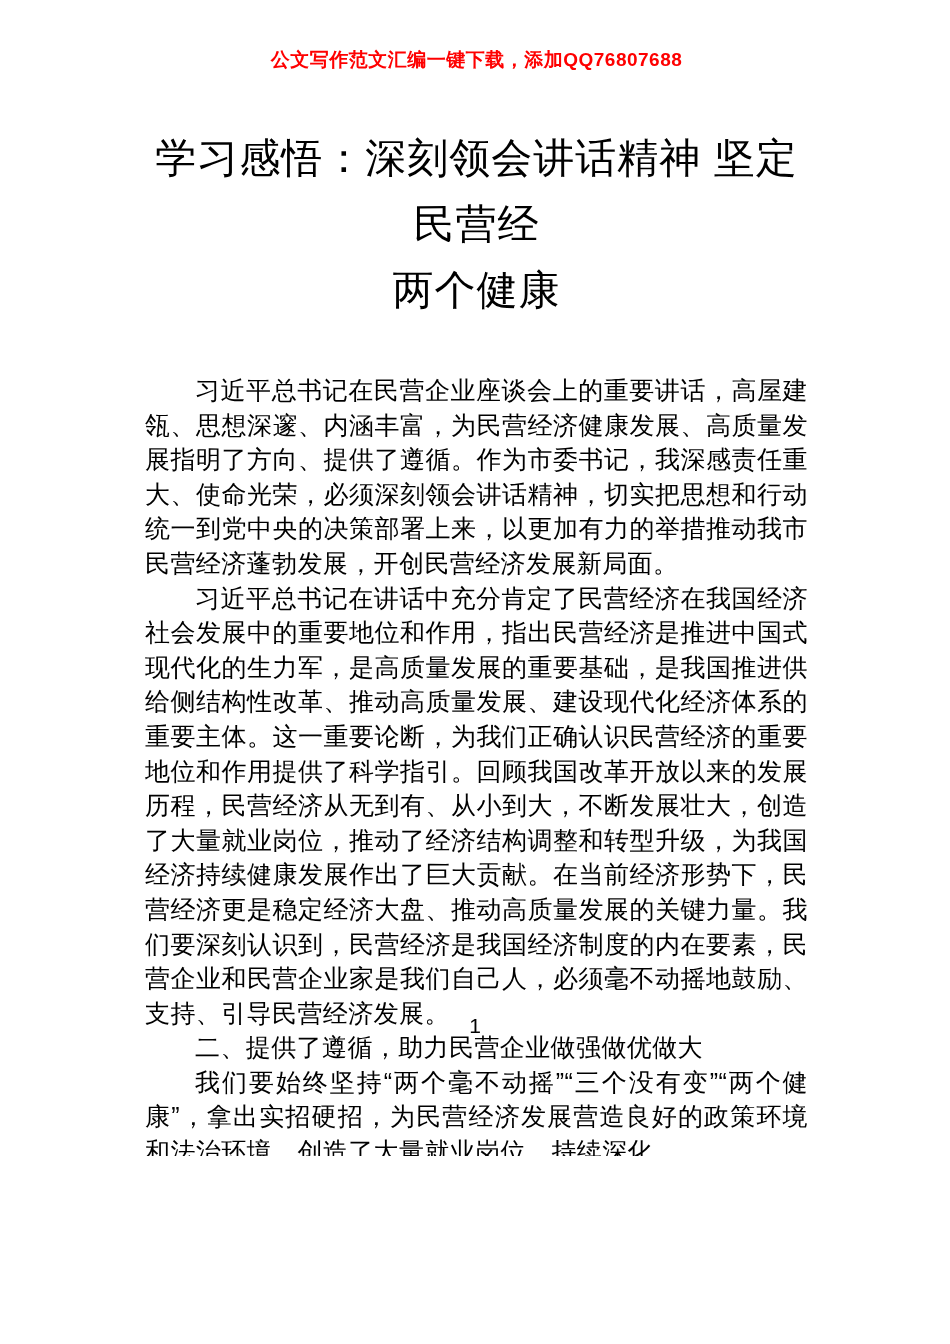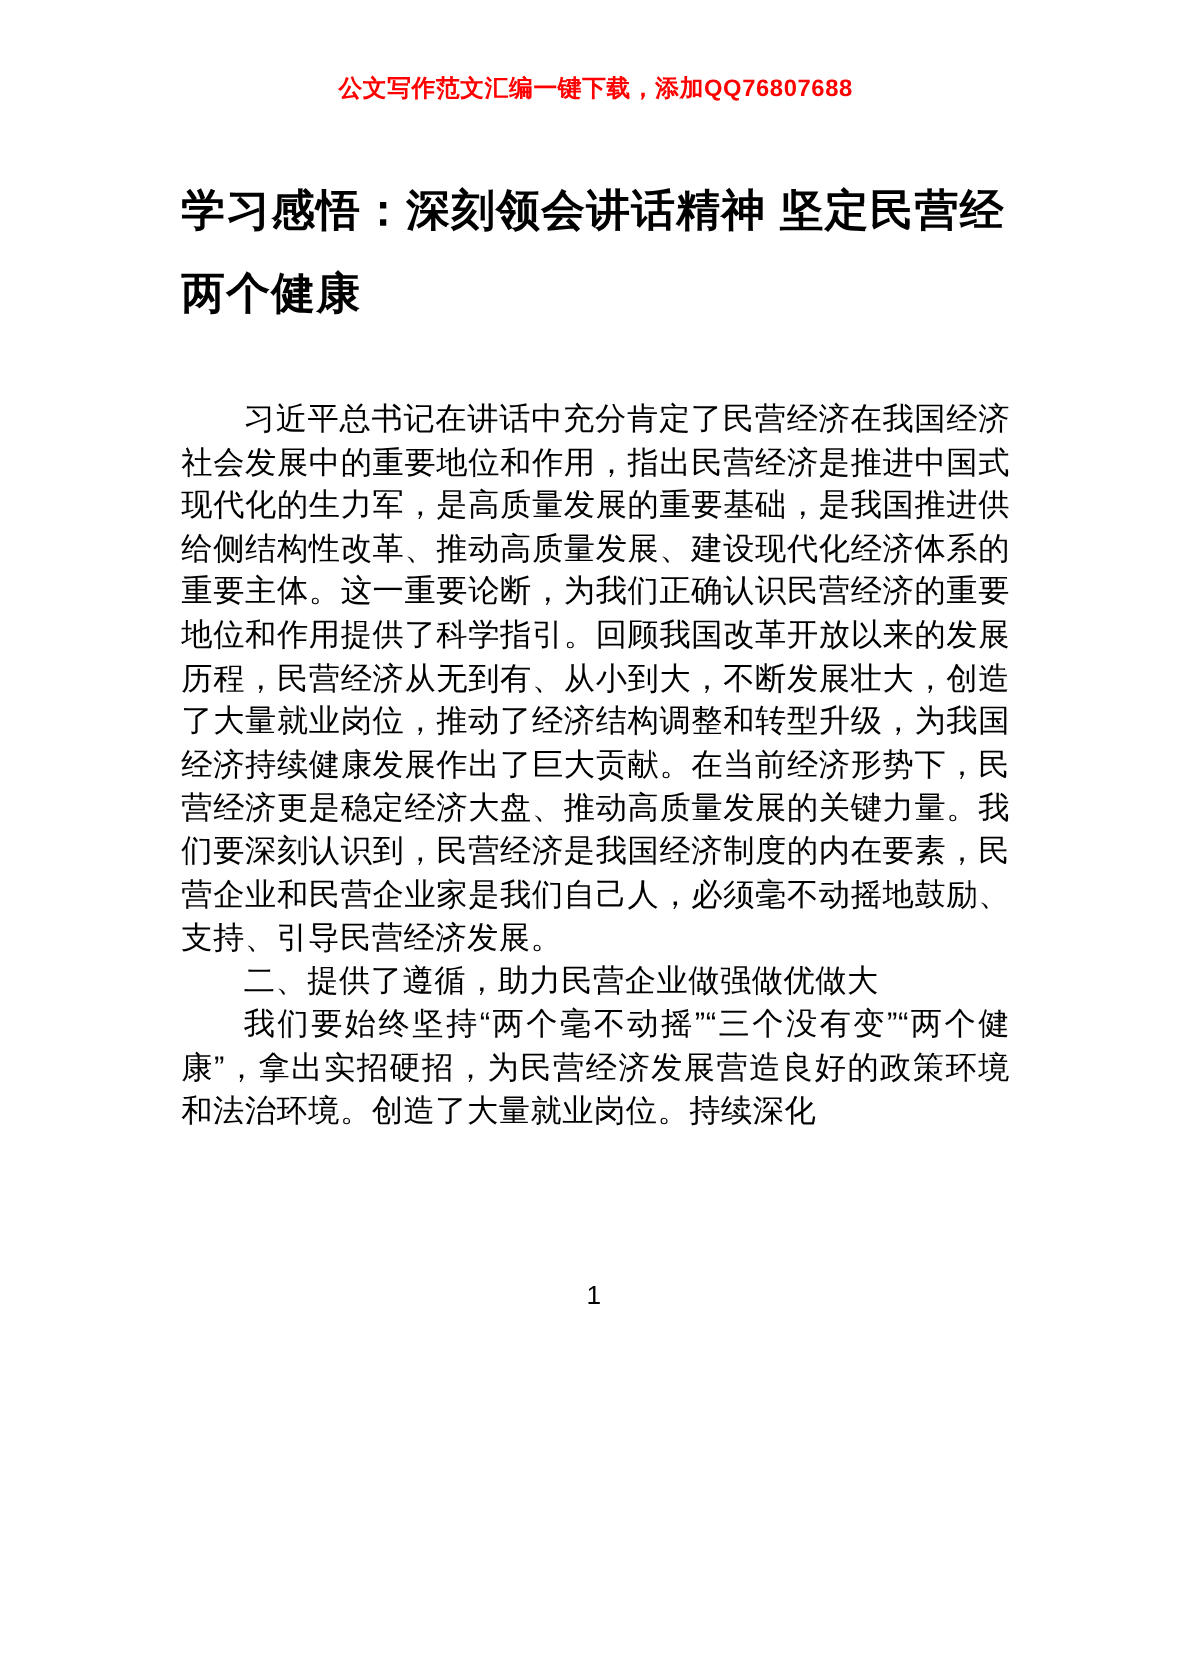--- a/index.html
+++ b/index.html
@@ -4,40 +4,41 @@
 <style>
   html, body {
     margin: 0;
     padding: 0;
     background: #ffffff;
   }
   .page {
     position: relative;
     width: 950px;
     height: 1156px;
-    margin: 11px auto;
+    margin: 0 auto;
     background: #ffffff;
     box-sizing: border-box;
     padding: 47px 142px 0 145px;
     font-family: "Liberation Sans", "DejaVu Sans", sans-serif;
     color: #000000;
     overflow: hidden;
   }
   .notice {
     text-align: center;
     color: #fe0000;
     font-size: 19px;
     font-weight: 600;
     letter-spacing: 0.5px;
     margin-bottom: 52px;
   }
   .doc-title {
     margin: 0 0 50px 0;
-    font-size: 35px;
-    font-weight: 700;
+    text-align: center;
+    font-size: 41px;
+    font-weight: 400;
     line-height: 66px;
     letter-spacing: 1px;
   }
   .title-line {
     display: block;
   }
   .doc-body {
     font-size: 25px;
     line-height: 34.6px;
     text-align: justify;
@@ -65,20 +66,21 @@
 <div class="page">
 
   <div class="notice">公文写作范文汇编一键下载，添加QQ76807688</div>
 
   <h1 class="doc-title">
     <span class="title-line">学习感悟：深刻领会讲话精神 坚定民营经</span>
     <span class="title-line">两个健康</span>
   </h1>
 
   <div class="doc-body">
+    <p>习近平总书记在民营企业座谈会上的重要讲话，高屋建瓴、思想深邃、内涵丰富，为民营经济健康发展、高质量发展指明了方向、提供了遵循。作为市委书记，我深感责任重大、使命光荣，必须深刻领会讲话精神，切实把思想和行动统一到党中央的决策部署上来，以更加有力的举措推动我市民营经济蓬勃发展，开创民营经济发展新局面。</p>
     <p>习近平总书记在讲话中充分肯定了民营经济在我国经济社会发展中的重要地位和作用，指出民营经济是推进中国式现代化的生力军，是高质量发展的重要基础，是我国推进供给侧结构性改革、推动高质量发展、建设现代化经济体系的重要主体。这一重要论断，为我们正确认识民营经济的重要地位和作用提供了科学指引。回顾我国改革开放以来的发展历程，民营经济从无到有、从小到大，不断发展壮大，创造了大量就业岗位，推动了经济结构调整和转型升级，为我国经济持续健康发展作出了巨大贡献。在当前经济形势下，民营经济更是稳定经济大盘、推动高质量发展的关键力量。我们要深刻认识到，民营经济是我国经济制度的内在要素，民营企业和民营企业家是我们自己人，必须毫不动摇地鼓励、支持、引导民营经济发展。</p>
     <p>二、提供了遵循，助力民营企业做强做优做大</p>
     <p>我们要始终坚持“两个毫不动摇”“三个没有变”“两个健康”，拿出实招硬招，为民营经济发展营造良好的政策环境和法治环境。创造了大量就业岗位。持续深化</p>
   </div>
 
   <div class="page-number">1</div>
 
 </div>
 
 </body></html>

